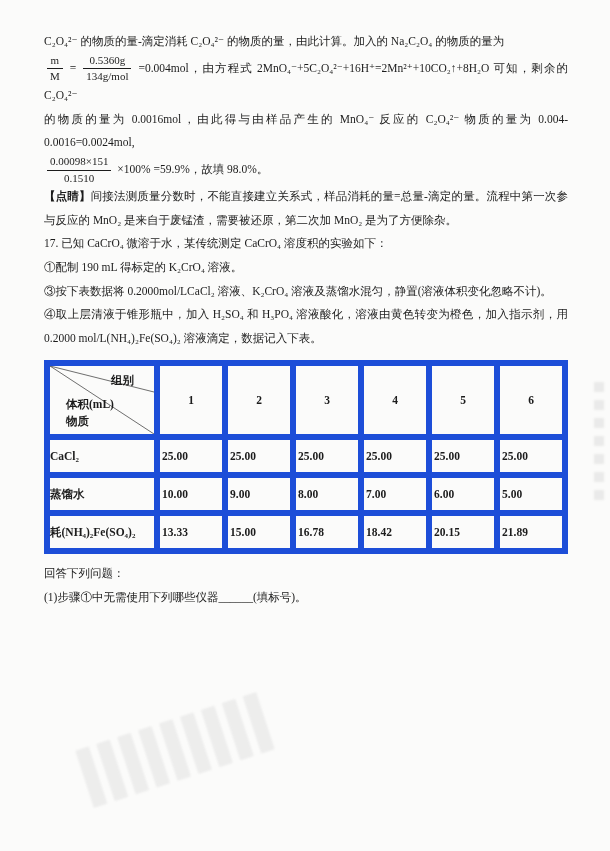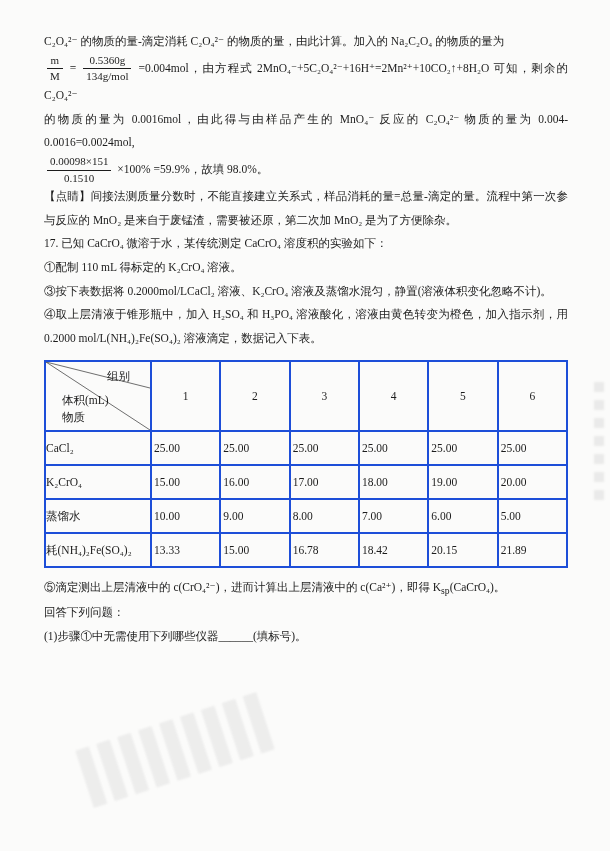--- a/index.html
+++ b/index.html
@@ -10,41 +10,41 @@
     color:#1c1c1c;
     position:relative;
     overflow:hidden;
   }
   .page{
     padding:30px 42px 20px 44px;
     font-size:11.5px;
     line-height:2.05;
   }
   p{margin:0;text-align:justify;}
-  .bold{font-weight:normal;}
+  .bold{font-weight:bold;}
   .frac{
     display:inline-block;
     vertical-align:middle;
     text-align:center;
     line-height:1.25;
     margin:0 3px;
     font-size:11px;
   }
   .frac .num{display:block;padding:0 3px 1px 3px;border-bottom:1px solid #1c1c1c;}
   .frac .den{display:block;padding:1px 3px 0 3px;}
   table{
     border-collapse:collapse;
     width:100%;
     margin:10px 0 8px 0;
     table-layout:fixed;
   }
   td,th{
-    border:2px solid #1d4ed8;
+    border:6px solid #1d4ed8;
     font-size:11.5px;
-    font-weight:normal;
+    font-weight:bold;
     padding:4px 2px;
     line-height:1.5;
   }
   th.corner{width:104px;height:68px;position:relative;padding:0;}
   .corner svg{position:absolute;left:0;top:0;width:100%;height:100%;}
   .corner .c-top{position:absolute;top:6px;right:20px;}
   .corner .c-mid{position:absolute;top:30px;left:16px;}
   .corner .c-bot{position:absolute;bottom:4px;left:6px;margin-left:10px;}
   td.rowlabel{padding:4px 0;}
   tr.datarow td{height:24px;}
@@ -94,21 +94,21 @@
       <span class="den">0.1510</span>
     </span>
     <span>×100% =59.9%，故填 98.0%。</span>
   </p>
 
   <p>
     <span class="bold">【点睛】</span><span>间接法测质量分数时，不能直接建立关系式，样品消耗的量=总量-滴定的量。流程中第一次参与反应的 MnO₂ 是来自于废锰渣，需要被还原，第二次加 MnO₂ 是为了方便除杂。</span>
   </p>
 
   <p>17. 已知 CaCrO₄ 微溶于水，某传统测定 CaCrO₄ 溶度积的实验如下：</p>
-  <p>①配制 110 mL 得标定的 K₂CrO₄ 溶液。</p>
+  <p>①配制 190 mL 得标定的 K₂CrO₄ 溶液。</p>
   <p>③按下表数据将 0.2000mol/LCaCl₂ 溶液、K₂CrO₄ 溶液及蒸馏水混匀，静置(溶液体积变化忽略不计)。</p>
   <p>④取上层清液于锥形瓶中，加入 H₂SO₄ 和 H₃PO₄ 溶液酸化，溶液由黄色转变为橙色，加入指示剂，用 0.2000 mol/L(NH₄)₂Fe(SO₄)₂ 溶液滴定，数据记入下表。</p>
 
   <table>
     <tbody>
         <tr>
       <th class="corner">
         <svg viewBox="0 0 104 68" preserveAspectRatio="none">
           <line x1="0" y1="0" x2="104" y2="26" stroke="#4a4a4a" stroke-width="0.8"></line>
           <line x1="0" y1="0" x2="104" y2="68" stroke="#4a4a4a" stroke-width="0.8"></line>
@@ -127,52 +127,40 @@
     <tr class="datarow">
       <td class="rowlabel">CaCl₂</td>
       <td>25.00</td>
       <td>25.00</td>
       <td>25.00</td>
       <td>25.00</td>
       <td>25.00</td>
       <td>25.00</td>
     </tr>
     <tr class="datarow">
-      <td class="rowlabel">K₂CrO₄</td>
-      <td>15.00</td>
-      <td>16.00</td>
-      <td>17.00</td>
-      <td>18.00</td>
-      <td>19.00</td>
-      <td>20.00</td>
-    </tr>
-    <tr class="datarow">
       <td class="rowlabel">蒸馏水</td>
       <td>10.00</td>
       <td>9.00</td>
       <td>8.00</td>
       <td>7.00</td>
       <td>6.00</td>
       <td>5.00</td>
     </tr>
     <tr class="datarow">
       <td class="rowlabel">耗(NH₄)₂Fe(SO₄)₂</td>
       <td>13.33</td>
       <td>15.00</td>
       <td>16.78</td>
       <td>18.42</td>
       <td>20.15</td>
       <td>21.89</td>
     </tr>
   </tbody>
     </table>
 
-  <p>
-    <span>⑤滴定测出上层清液中的 c(CrO₄²⁻)，进而计算出上层清液中的 c(Ca²⁺)，即得 K</span><sub>sp</sub><span>(CaCrO₄)。</span>
-  </p>
 
   <p>回答下列问题：</p>
   <p>(1)步骤①中无需使用下列哪些仪器______(填标号)。</p>
 
 </div>
 
 <div class="watermark"></div>
 <div class="watermark2"></div>
 
 </body></html>

